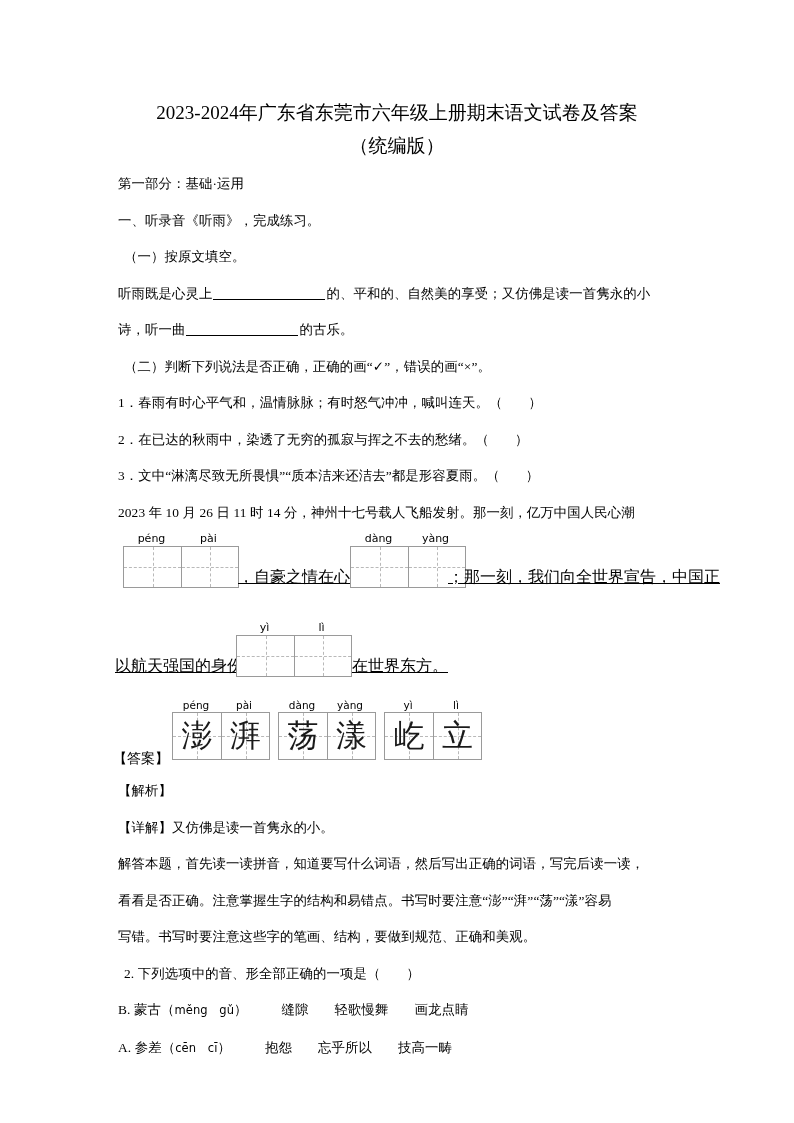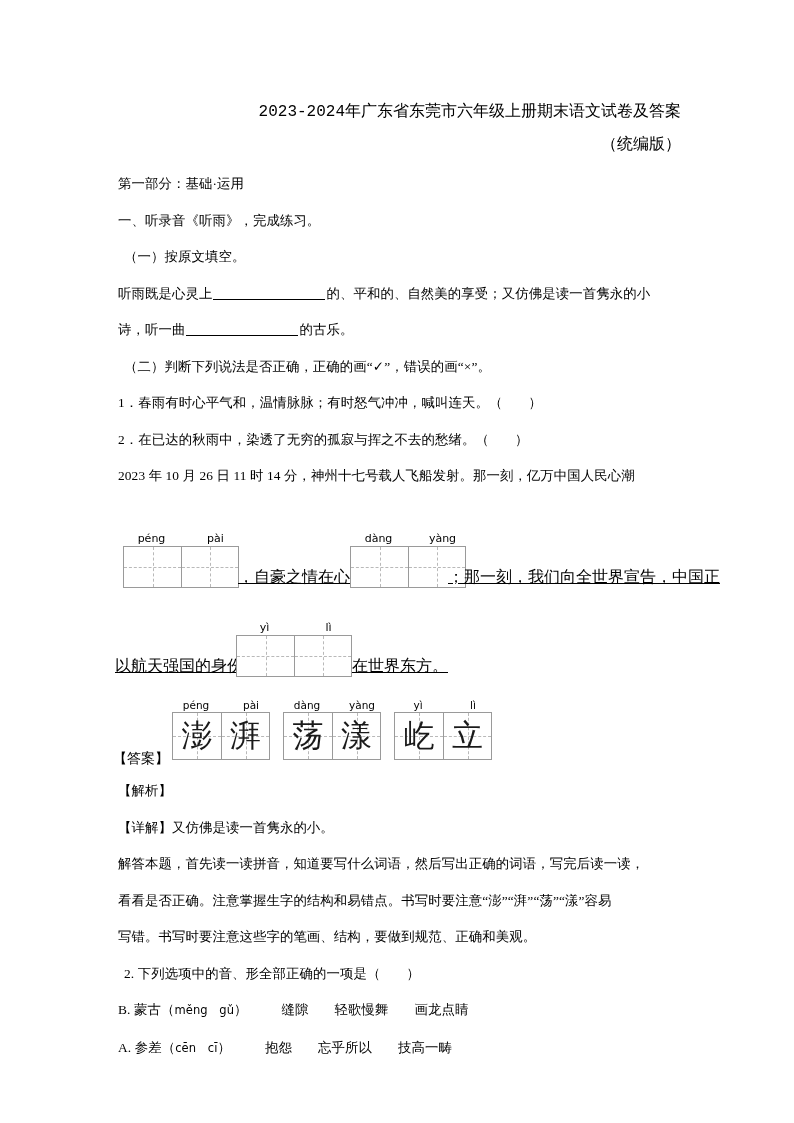--- a/index.html
+++ b/index.html
@@ -24,27 +24,27 @@
   }
   .content {
     position: absolute;
     left: 113px;
     top: 96px;
     width: 568px;
   }
 
   
   .doc-title {
-    text-align: right;
-    font-size: 16px;
+    text-align: center;
+    font-size: 19px;
     line-height: 33px;
     font-weight: normal;
     letter-spacing: 0px;
     margin: 0 0 6px 0;
-    font-family: Liberation Mono, monospace;
+    font-family: Liberation Serif, serif;
   }
   .doc-title .line2 {
     display: block;
   }
 
   
   .p {
     font-size: 13.4px;
     line-height: 31.5px;
     margin: 5px;
@@ -109,21 +109,20 @@
     align-items: center;
     justify-content: center;
     width: 100%;
     height: 100%;
     font-family: "DejaVu Serif", "Liberation Serif", serif;
     color: #1a1a1a;
   }
 
   .pinyin-row {
     display: flex;
-    gap: 7px;
   }
   .pinyin-cell {
     text-align: center;
     font-size: 11px;
     line-height: 15px;
     font-family: "DejaVu Sans", "Liberation Sans", sans-serif;
     color: #000;
     white-space: nowrap;
   }
 
@@ -184,20 +183,21 @@
 
     <p class="p indent1">（一）按原文填空。</p>
 
     <p class="p"><span>听雨既是心灵上</span><span class="blank-line"></span><span>的、平和的、自然美的享受；又仿佛是读一首隽永的小</span></p>
     <p class="p"><span>诗，听一曲</span><span class="blank-line"></span><span>的古乐。</span></p>
 
     <p class="p indent1">（二）判断下列说法是否正确，正确的画“✓”，错误的画“×”。</p>
 
     <p class="p"><span>1．春雨有时心平气和，温情脉脉；有时怒气冲冲，喊叫连天。（</span><span class="paren-gap"></span><span>）</span></p>
     <p class="p"><span>2．在已达的秋雨中，染透了无穷的孤寂与挥之不去的愁绪。（</span><span class="paren-gap"></span><span>）</span></p>
+    <p class="p"><span>3．文中“淋漓尽致无所畏惧”“质本洁来还洁去”都是形容夏雨。（</span><span class="paren-gap"></span><span>）</span></p>
 
 
     <p class="p">2023 年 10 月 26 日 11 时 14 分，神州十七号载人飞船发射。那一刻，亿万中国人民心潮</p>
 
   </div>
 
   <div class="abs" style="left:123px; top:531px;">
     <div class="grid-unit grid-blank">
       <div class="pinyin-row">
         <div class="pinyin-cell">péng</div>

